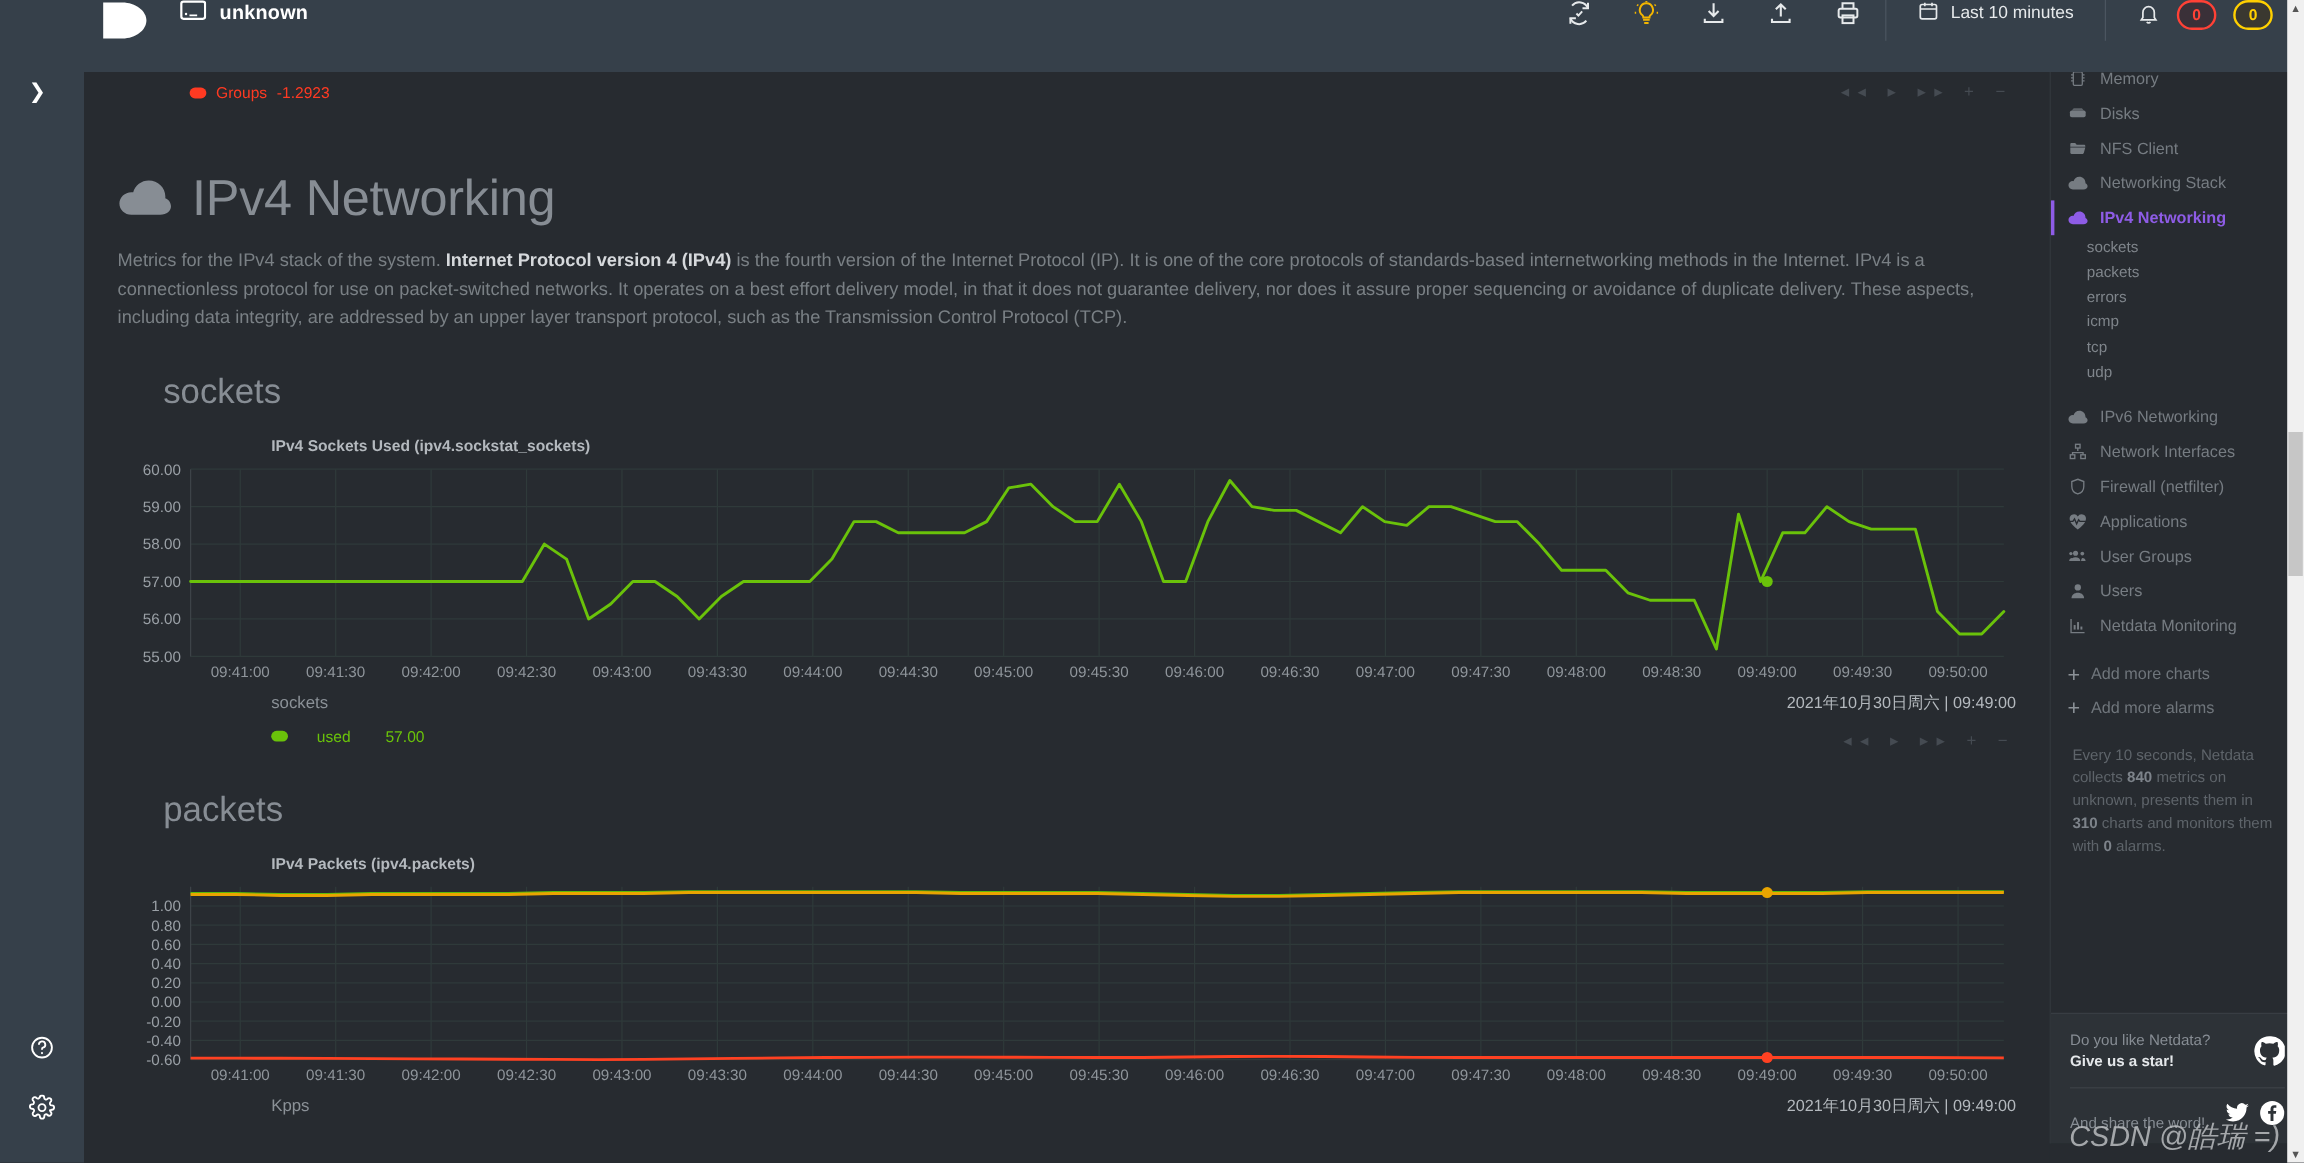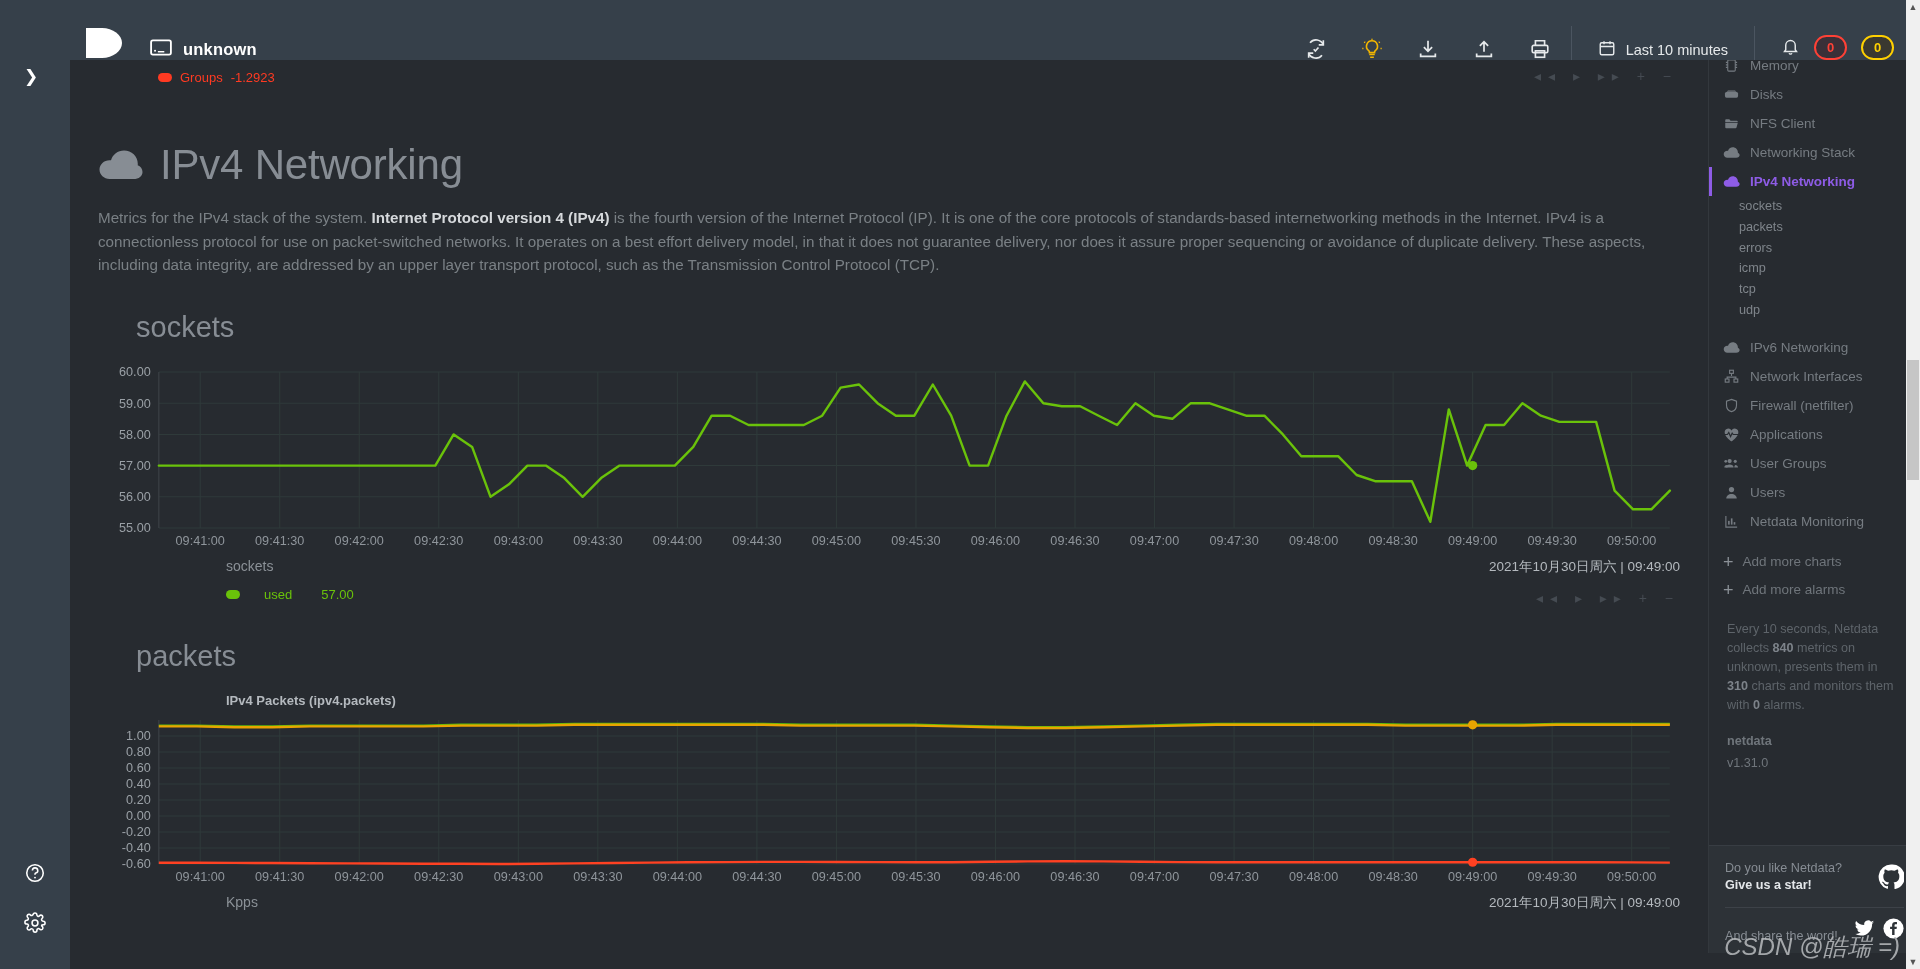--- a/index.html
+++ b/index.html
@@ -23,21 +23,21 @@
   .rail-bottom { position: absolute; left: 21px; bottom: 10px; }
   .rail-ico {
     width: 28px; height: 28px; margin-bottom: 22px; color: #fff;
     display: flex; align-items: center; justify-content: center; cursor: pointer;
   }
   .rail-ico svg { width: 22px; height: 22px; }
 
   
   .topbar {
     position: absolute; left: 70px; top: 0; right: 0; height: 60px;
-    background: #36404a; display: flex; align-items: flex-end; z-index: 18;
+    background: #36404a; display: flex; align-items: flex-start; z-index: 18;
   }
   .brand-logo { margin-left: 14px; width: 40px; height: 34px; }
   .host-pill {
     display: flex; align-items: center; gap: 11px; margin-left: 26px;
   }
   .host-pill svg { width: 22px; height: 17px; }
   .host-name { color: #fff; font-size: 16.5px; font-weight: bold; letter-spacing: .2px; }
   .tb-spacer { flex: 1; }
   .tb-icons { display: flex; align-items: center; gap: 34px; margin-right: 20px; }
   .tb-ico { width: 22px; height: 22px; color: #e6e9eb; cursor: pointer; }
@@ -323,20 +323,21 @@
         <h1 class="sec-title">IPv4 Networking</h1>
       </div>
 
       <p class="sec-desc">
         <span>Metrics for the IPv4 stack of the system. </span><b>Internet Protocol version 4 (IPv4)</b><span> is the fourth version of the Internet Protocol (IP). It is one of the core protocols of standards-based internetworking methods in the Internet. IPv4 is a connectionless protocol for use on packet-switched networks. It operates on a best effort delivery model, in that it does not guarantee delivery, nor does it assure proper sequencing or avoidance of duplicate delivery. These aspects, including data integrity, are addressed by an upper layer transport protocol, such as the Transmission Control Protocol (TCP).</span>
       </p>
 
       <h2 class="sub-title">sockets</h2>
 
       <div class="chart-block">
+        <div class="chart-name">IPv4 Sockets Used (ipv4.sockstat_sockets)</div>
         <div class="plot-wrap">
           <svg viewBox="0 0 1560 190" preserveAspectRatio="none">
 
             <g id="sock-grid">
                 <line x1="60" x2="1550" y1="164" y2="164" class="grid"></line>
                 <line x1="60" x2="1550" y1="132.8" y2="132.8" class="grid"></line>
                 <line x1="60" x2="1550" y1="101.6" y2="101.6" class="grid"></line>
                 <line x1="60" x2="1550" y1="70.4" y2="70.4" class="grid"></line>
                 <line x1="60" x2="1550" y1="39.19999999999999" y2="39.19999999999999" class="grid"></line>
                 <line x1="60" x2="1550" y1="8" y2="8" class="grid"></line>
@@ -625,24 +626,20 @@
         <div class="sb-gap"></div>
         <div class="sb-add">
           <span class="plus">+</span>
           <span>Add more charts</span>
         </div>
         <div class="sb-add">
           <span class="plus">+</span>
           <span>Add more alarms</span>
         </div>
         <div class="sb-note">Every 10 seconds, Netdata collects <b>840</b> metrics on unknown, presents them in <b>310</b> charts and monitors them with <b>0</b> alarms.</div>
-        <div class="sb-ver">
-          <div class="nm">netdata</div>
-          <div>v1.31.0</div>
-        </div>
       </div>
     <div class="sb-thumb"></div>
 
     <div class="star-box">
       <div class="star-top">
         <div class="star-q">
           <span>Do you like Netdata?</span>
           <b>Give us a star!</b>
         </div>
         <span class="gh">

